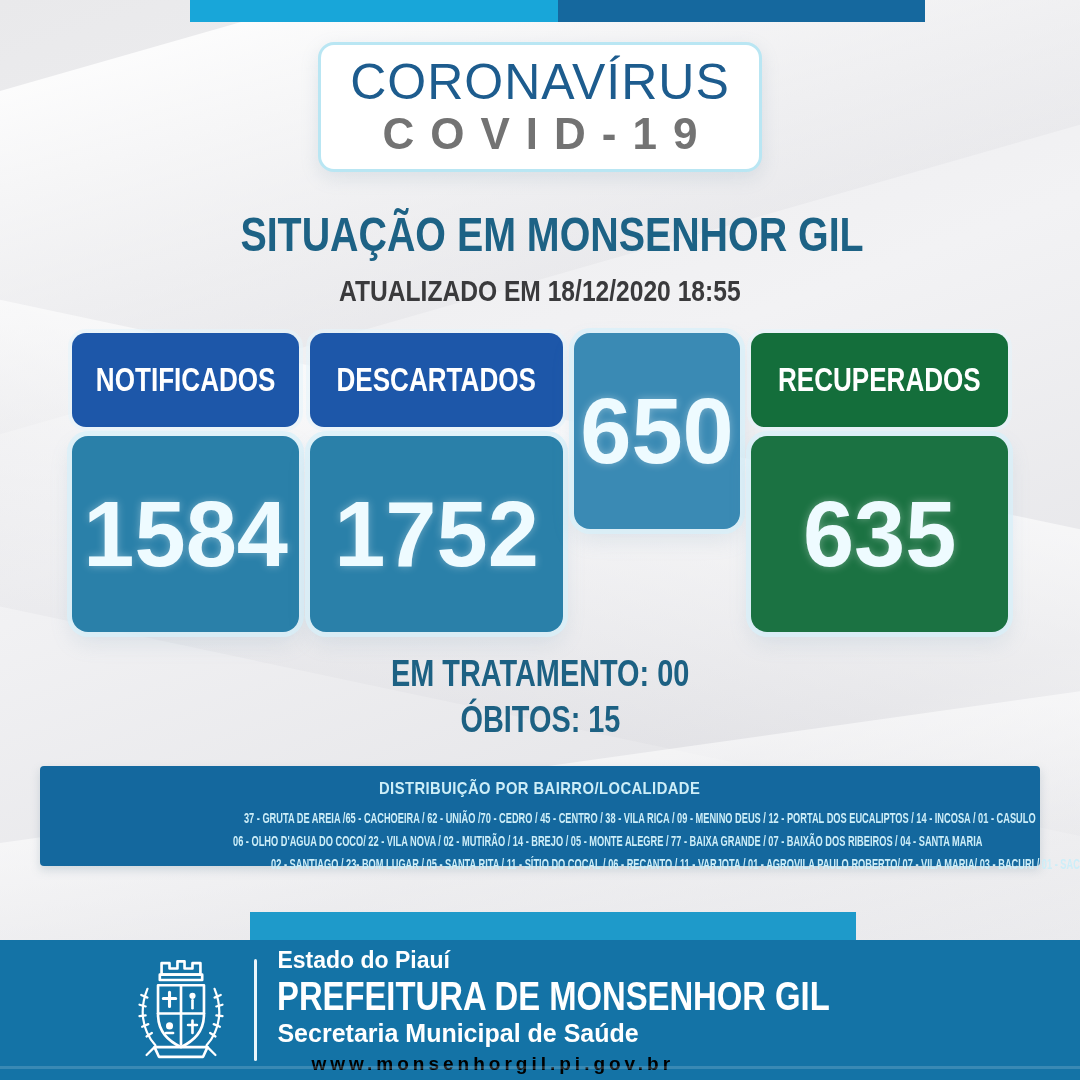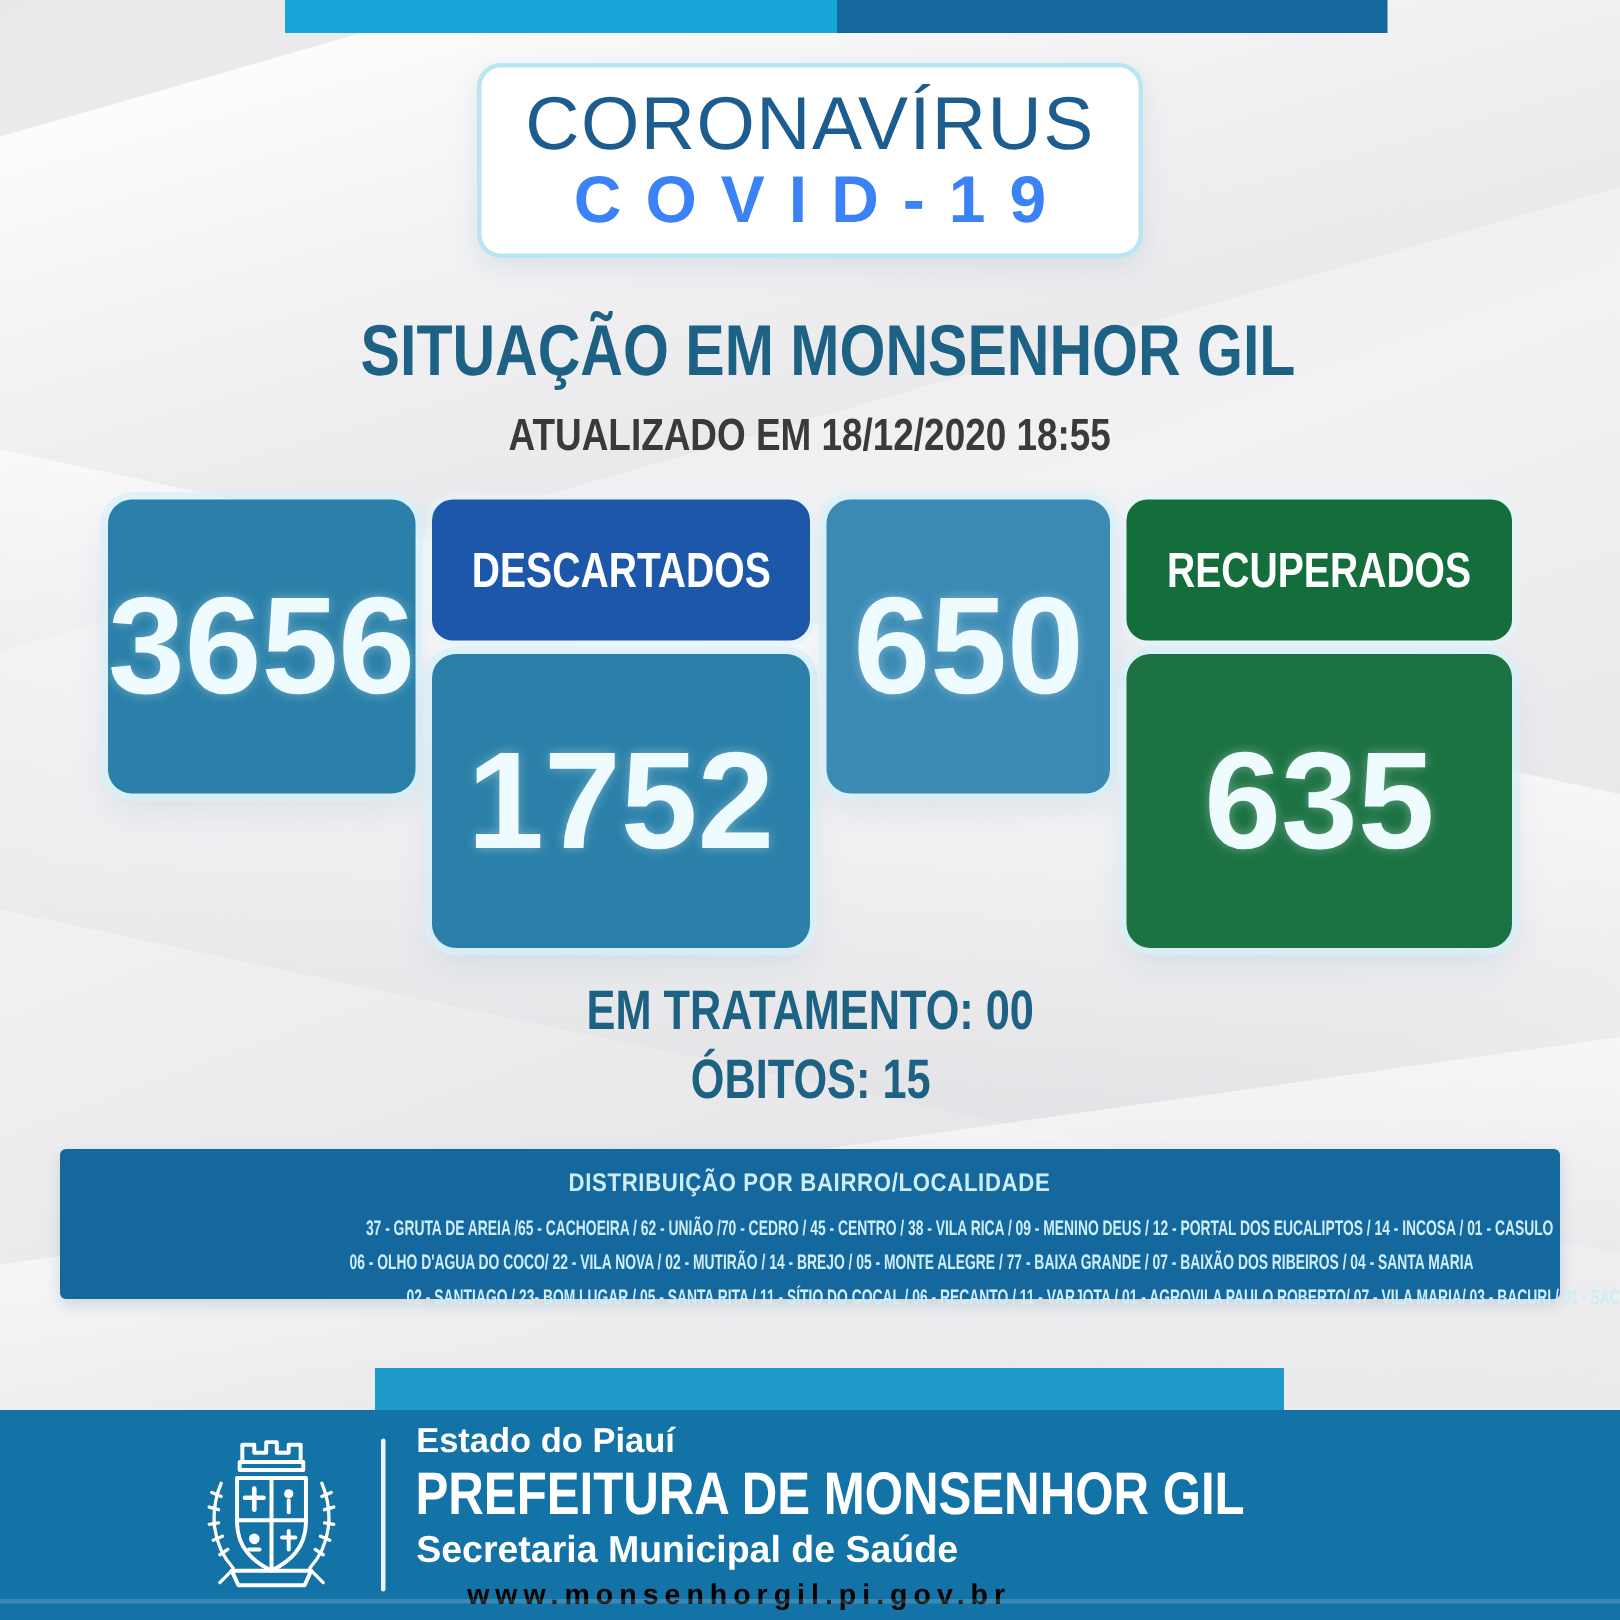--- a/index.html
+++ b/index.html
@@ -28,21 +28,21 @@
   .topbar-dark { position:absolute; left:558px; top:0; width:367px; height:22px; background:#15689e; }
 
   
   .logo-box {
     position:absolute; left:318px; top:42px; width:444px; height:130px;
     background:#ffffff; border:3px solid #b9e6f3; border-radius:16px;
     display:flex; flex-direction:column; align-items:center; justify-content:center;
     box-shadow:0 6px 18px rgba(120,150,170,.18);
   }
   .corona-line1 { font-size:50px; font-weight:normal; color:#1d5c8e; letter-spacing:1px; line-height:54px; }
-  .corona-line2 { font-size:44px; font-weight:bold; color:#3b82f6; letter-spacing:16px; line-height:50px; text-indent:16px; }
+  .corona-line2 { font-size:44px; font-weight:bold; color:#737373; letter-spacing:16px; line-height:50px; text-indent:16px; }
 
   .situacao { position:absolute; left:0; top:207px; width:100%; text-align:center;
               font-size:48px; font-weight:bold; color:#1d6285;padding-left:24px; }
   .atualizado { position:absolute; left:0; top:274px; width:100%; text-align:center;
               font-size:30px; font-weight:bold; color:#3a3a3c; }
   .atualizado .cond, .situacao .cond { transform:scaleX(0.82); }
 
   
   .cards { position:absolute; left:72px; top:333px; width:936px; display:flex; gap:11px; }
   .card { flex:1; display:flex; flex-direction:column; gap:9px; }
@@ -117,21 +117,24 @@
 
   <div class="situacao">
     <span class="cond">SITUAÇÃO EM MONSENHOR GIL</span>
   </div>
   <div class="atualizado">
     <span class="cond">ATUALIZADO EM  18/12/2020 18:55</span>
   </div>
 
   <div class="cards">
     <div class="card c-blue">
-      <div class="card-value">3656</div>
+      <div class="card-head">
+        <span class="cond">NOTIFICADOS</span>
+      </div>
+      <div class="card-value">1584</div>
     </div>
     <div class="card c-blue">
       <div class="card-head">
         <span class="cond">DESCARTADOS</span>
       </div>
       <div class="card-value">1752</div>
     </div>
     <div class="card c-blue3">
       <div class="card-value">650</div>
     </div>

